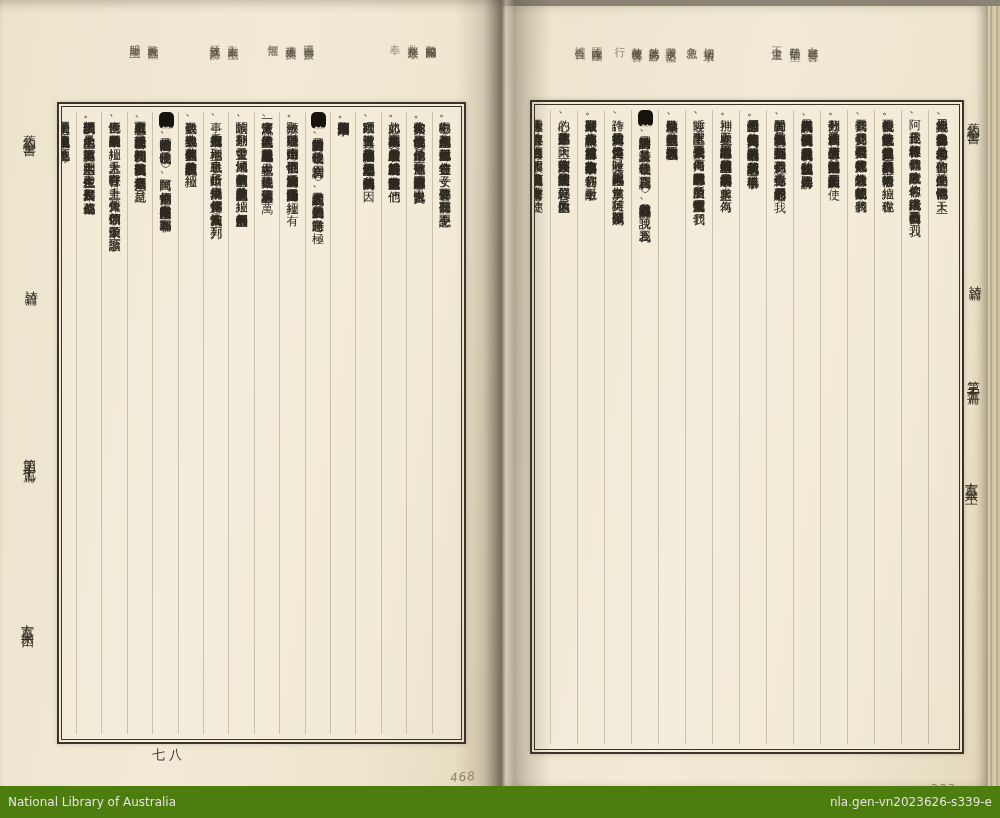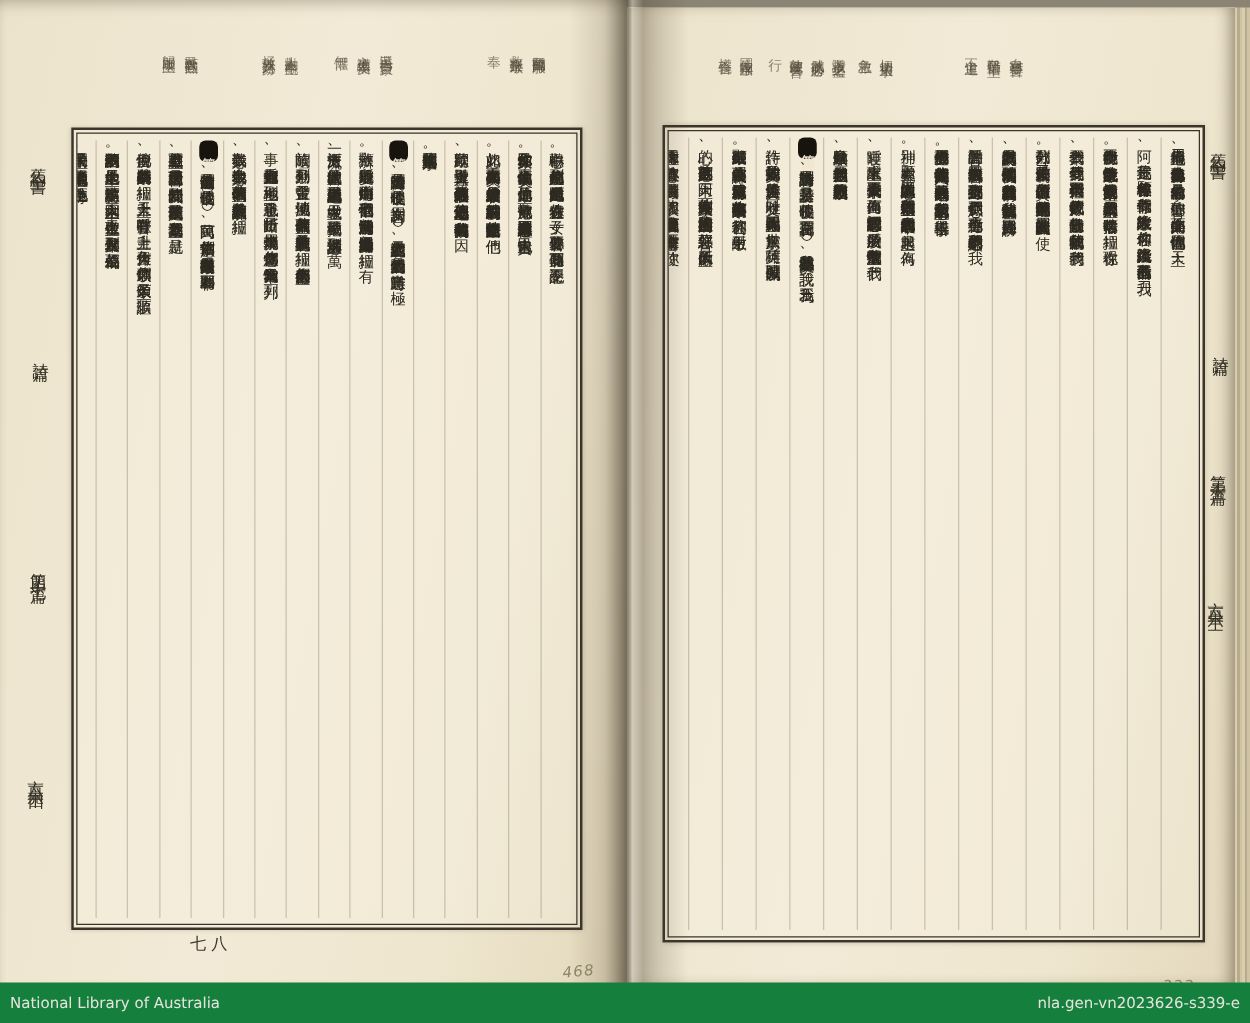--- a/index.html
+++ b/index.html
@@ -31,21 +31,21 @@
     border-left:1px solid rgba(96,82,58,.28);box-sizing:border-box;}
   .page-right .col{line-height:26px;}
   .page-left  .col{line-height:24.4px;}
   .psalm-box{background:#17140e;color:#f0e7d2;border-radius:5px;
     padding:5px 1px 4px;font-size:11px;letter-spacing:1.5px;}
 
   .folio{position:absolute;font-size:13px;color:#3a362b;letter-spacing:4px;margin-left:26px;}
   .pencil{position:absolute;font-size:12px;color:#8d8467;font-family:"DejaVu Sans","Liberation Sans",sans-serif;font-style:italic;letter-spacing:1px;}
   .pencil-left{transform:rotate(-5deg);}
 
-  .footer{position:absolute;left:0;bottom:0;width:100%;height:30px;background:#15803d;
+  .footer{position:absolute;left:0;bottom:0;width:100%;height:30px;background:#4d7c0f;
     display:flex;justify-content:space-between;align-items:center;box-sizing:border-box;
     padding:16px 8px;color:#e6e3de;font-family:"DejaVu Sans","Liberation Sans",sans-serif;font-size:12px;}
 </style>
 </head>
 <body>
 
 <div class="scene">
 
   <div class="page page-left">
 

